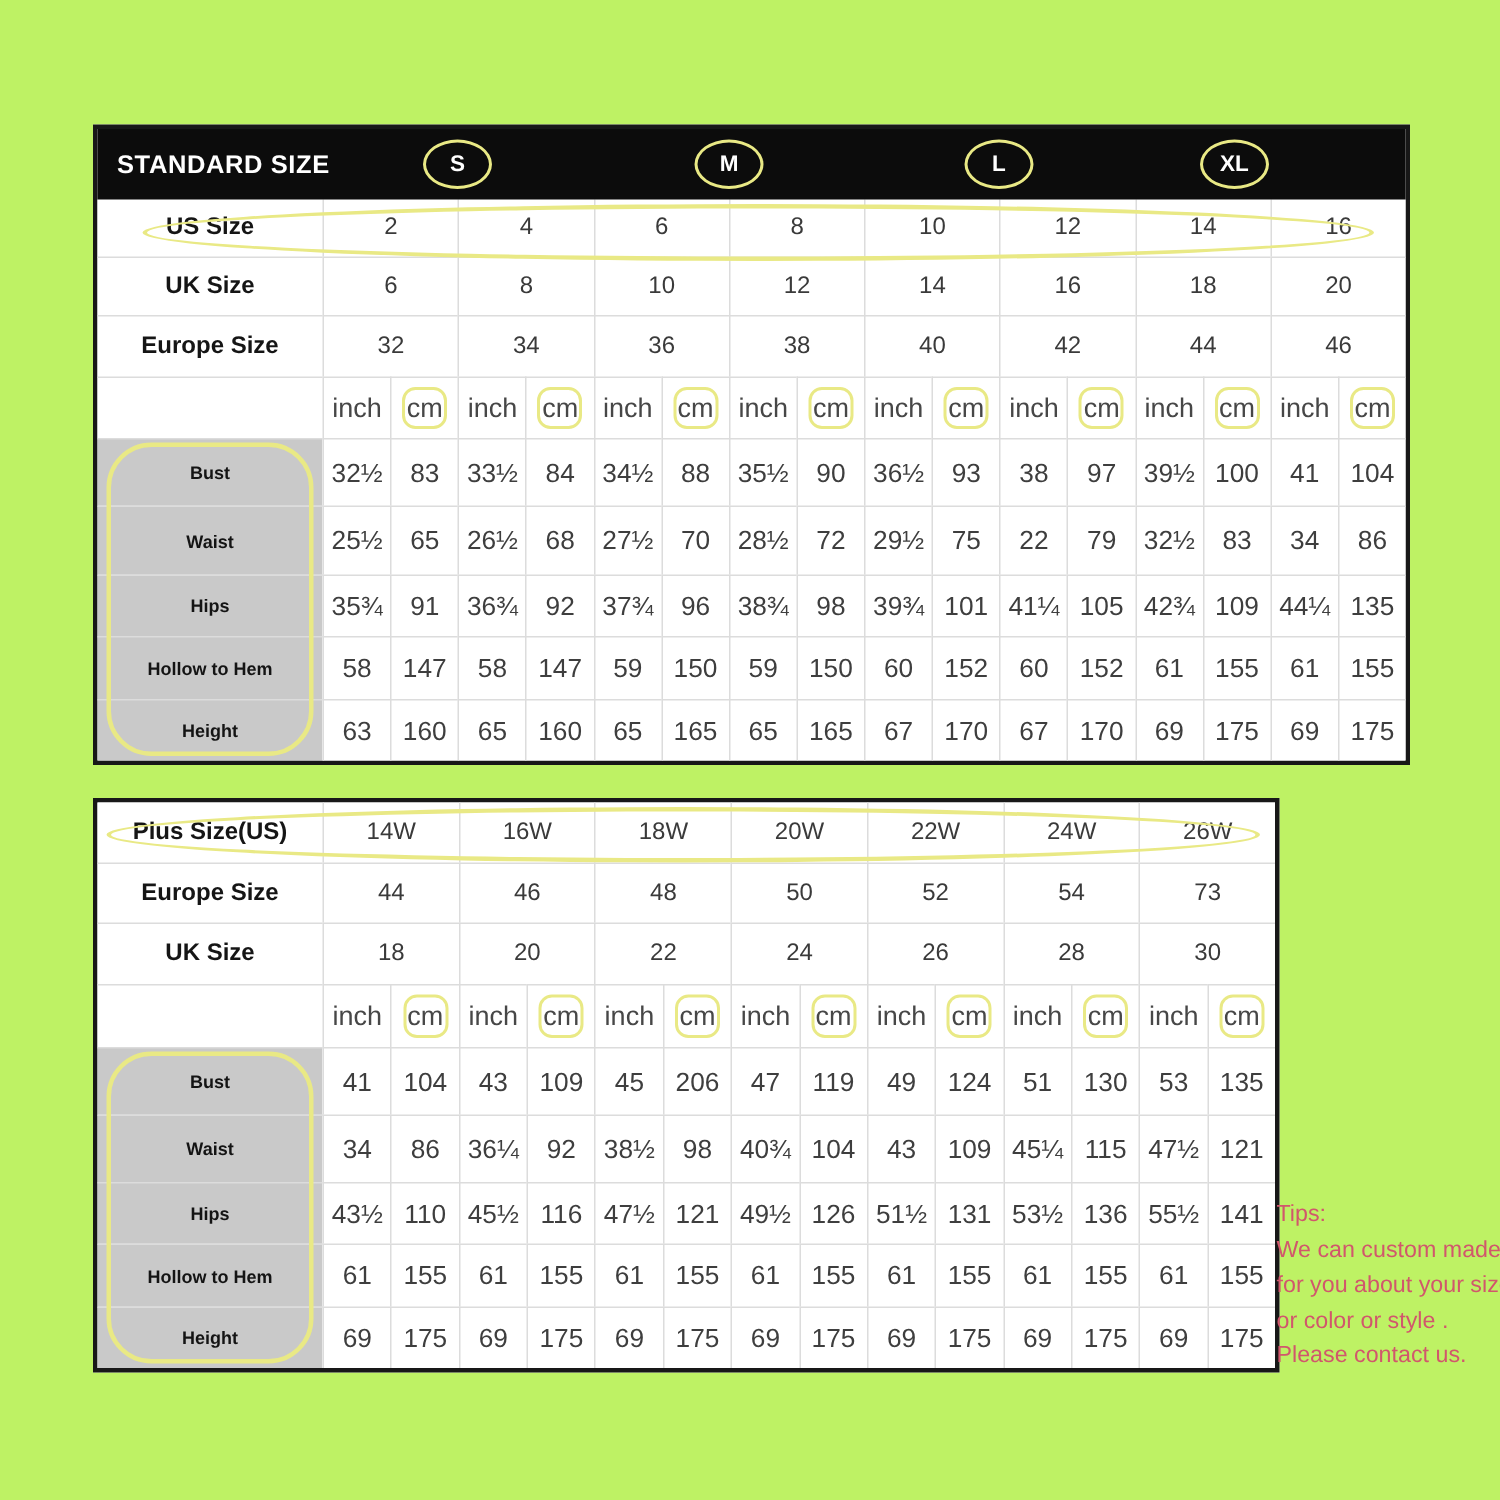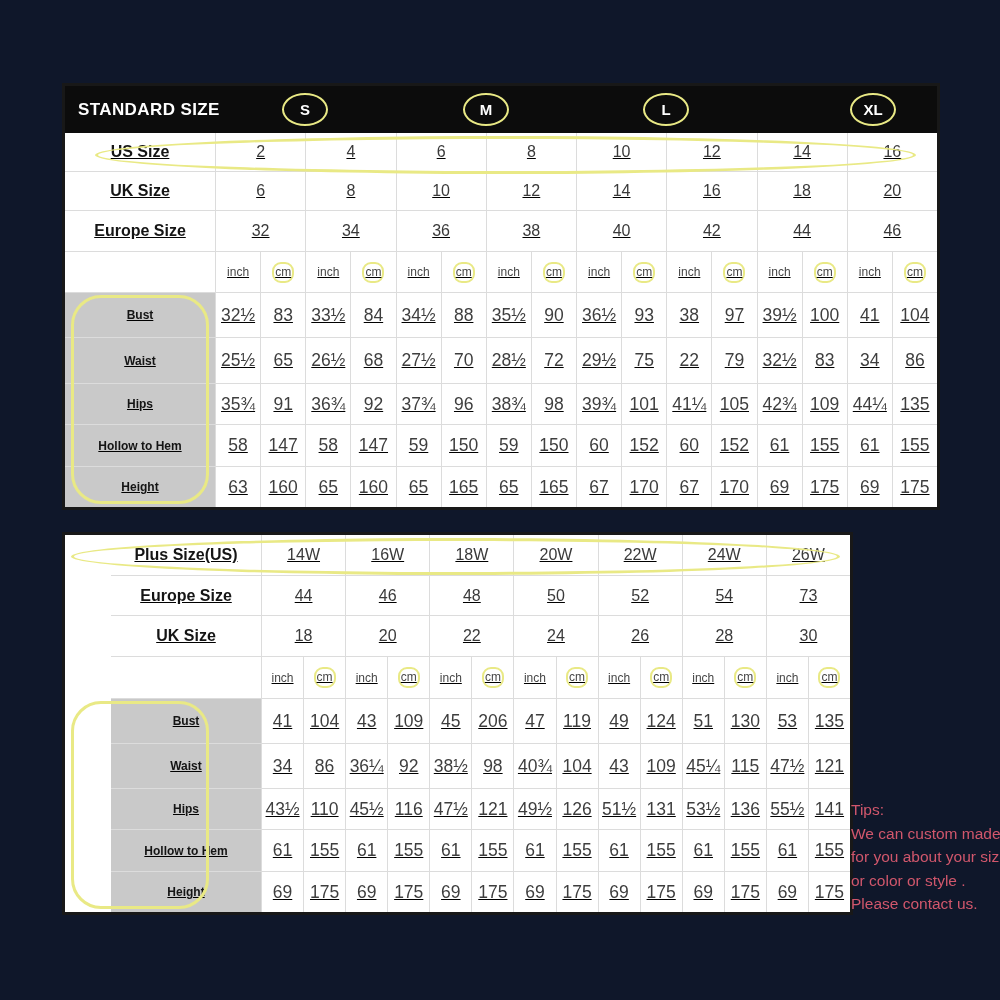--- a/index.html
+++ b/index.html
@@ -1,44 +1,44 @@
 <!DOCTYPE html>
 <html><head>
 <meta charset="utf-8">
 <style>
   html,body{margin:0;padding:0;background:#fff;}
-  .page{position:relative;width:1000px;height:1000px;background:#0f172a;overflow:hidden;
+  .page{position:relative;width:1000px;height:1000px;background:#bef264;overflow:hidden;
         font-family:"Liberation Sans","DejaVu Sans",sans-serif;}
 
   
   .tbl{position:absolute;border:3px solid #181818;box-sizing:border-box;background:#fff;}
   #std-table{left:62px;top:83px;width:878px;height:427px;}
   #plus-table{left:62px;top:532px;width:791px;height:383px;}
 
   
   .hdr{position:relative;height:47px;background:#0c0c0c;}
   .hdr-title{position:absolute;left:13px;top:50%;transform:translateY(-50%);
              color:#ffffff;font-weight:bold;font-size:17px;letter-spacing:.4px;}
   .grp{position:absolute;top:7px;width:46px;height:33px;border:2px solid #e9e985;border-radius:50%;
        display:flex;align-items:center;justify-content:center;color:#fff;font-weight:bold;font-size:15px;box-sizing:border-box;}
-  .g0{left:217px}.g1{left:398px}.g2{left:578px}.g3{left:785px}
-
-  
-  .grid{display:grid;text-decoration:underline;}
+  .g0{left:217px}.g1{left:398px}.g2{left:578px}.g3{left:735px}
+
+  
+  .grid{display:grid;}
   #std-grid{grid-template-columns:150px repeat(16,1fr);
             grid-template-rows:38px 39px 41px 41px 45px 46px 41px 42px 41px;}
   #plus-grid{grid-template-columns:150px repeat(14,1fr);
-             grid-template-rows:40px 40px 41px 42px 45px 45px 41px 42px 41px;margin-left:46px;}
+             grid-template-rows:40px 40px 41px 42px 45px 45px 41px 42px 41px;}
 
   .cell{display:flex;align-items:center;justify-content:center;box-sizing:border-box;background:#fff;}
   .val{border-left:1px solid #dcdcdc;}
   .bt{border-top:1px solid #dcdcdc;}
   .size-lbl{font-weight:bold;font-size:16px;color:#151515;}
   .size-val{grid-column:span 2;font-size:16px;color:#3a3a3a;}
-  .unit{font-size:12px;color:#474747;}
+  .unit{font-size:18px;color:#474747;}
   .cm-box{display:inline-block;border:2px solid #e9e985;border-radius:9px;padding:1px 1px;line-height:1.25;}
   .meas-lbl{background:#c9c9c9;font-weight:bold;font-size:12px;color:#141414;}
   .meas-val{font-size:17.5px;color:#3e3e3e;}
 
   
   .ann{position:absolute;pointer-events:none;box-sizing:border-box;background:transparent;z-index:5;}
   .ellipse{border:3px solid #e9e985;border-radius:50%;}
   .rbox{border:3px solid #e9e985;border-radius:30px;}
   .us-ellipse{left:30px;top:50px;width:821px;height:38px;}
   .std-meas-box{left:6px;top:209px;width:138px;height:209px;}

